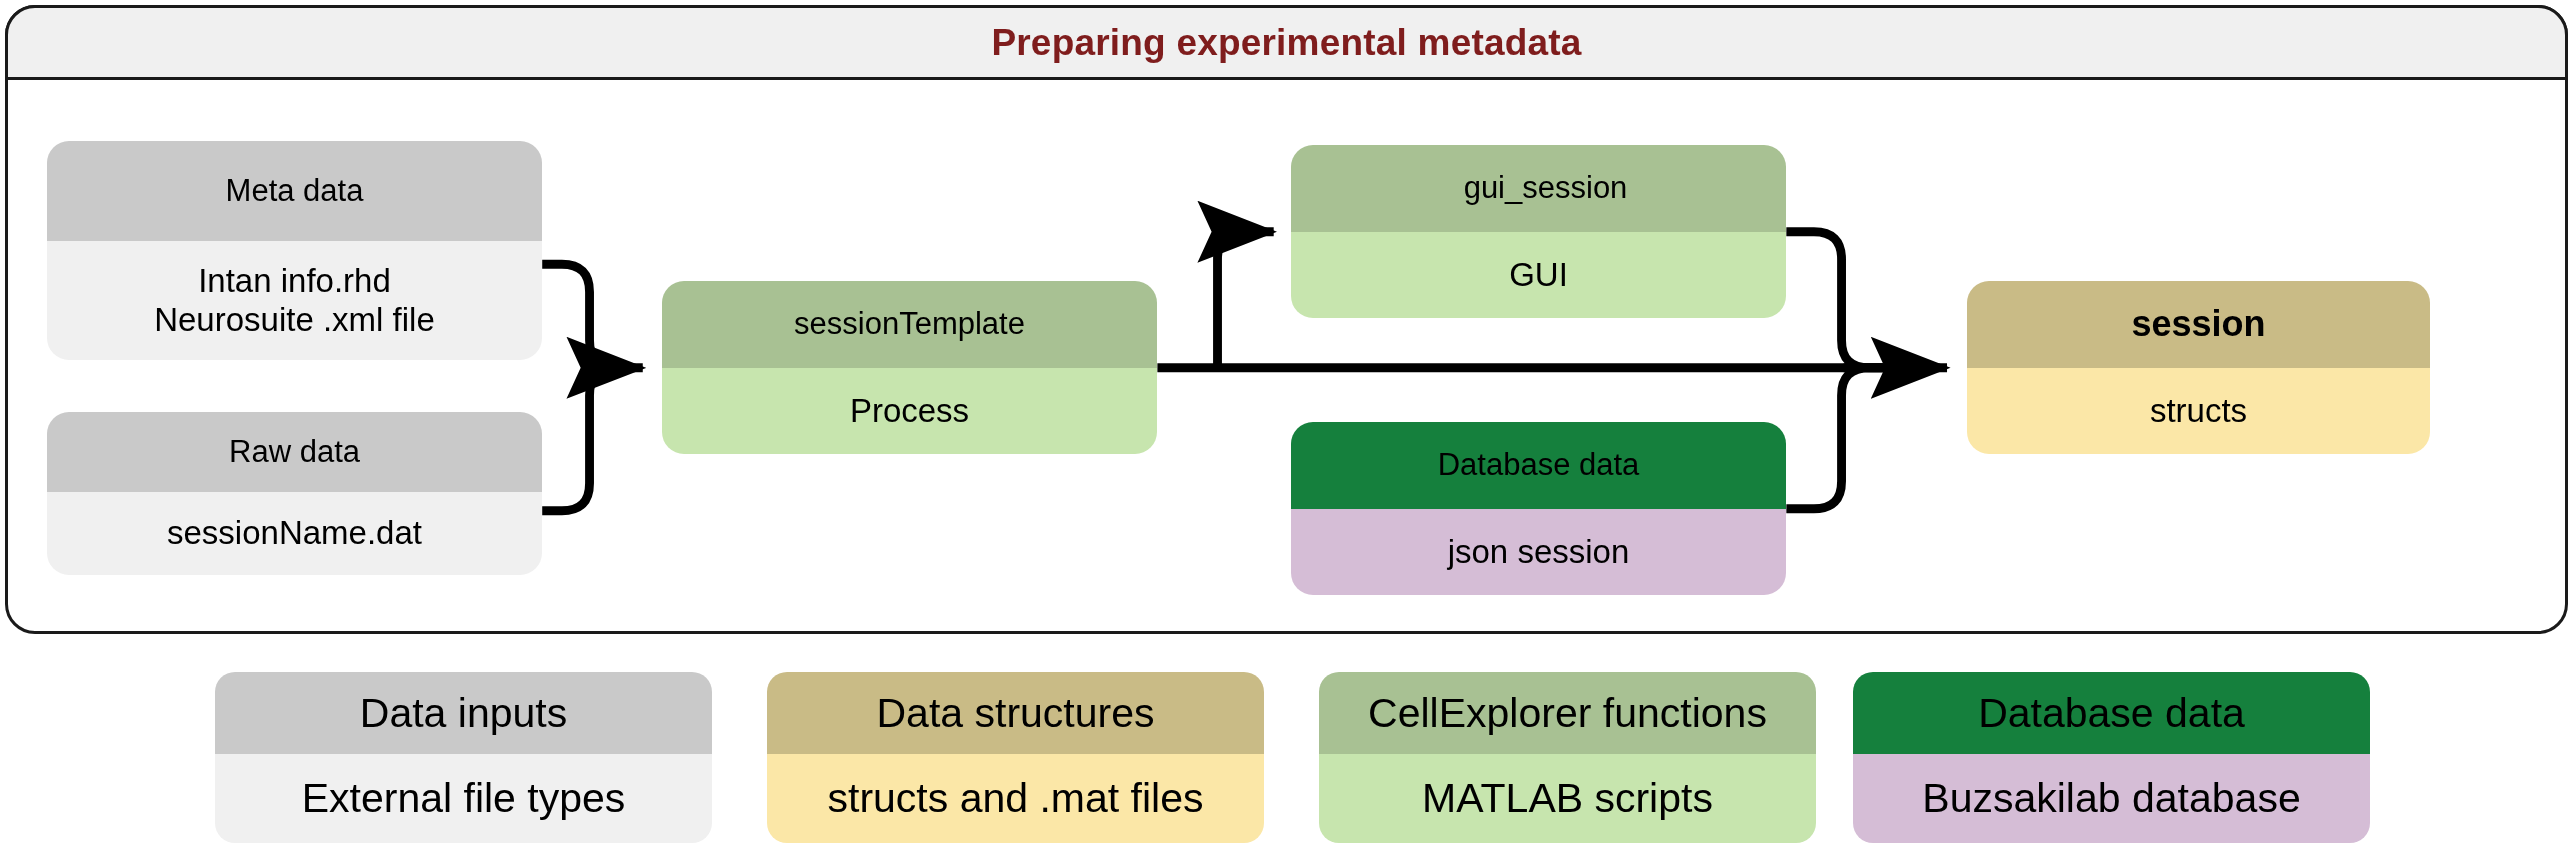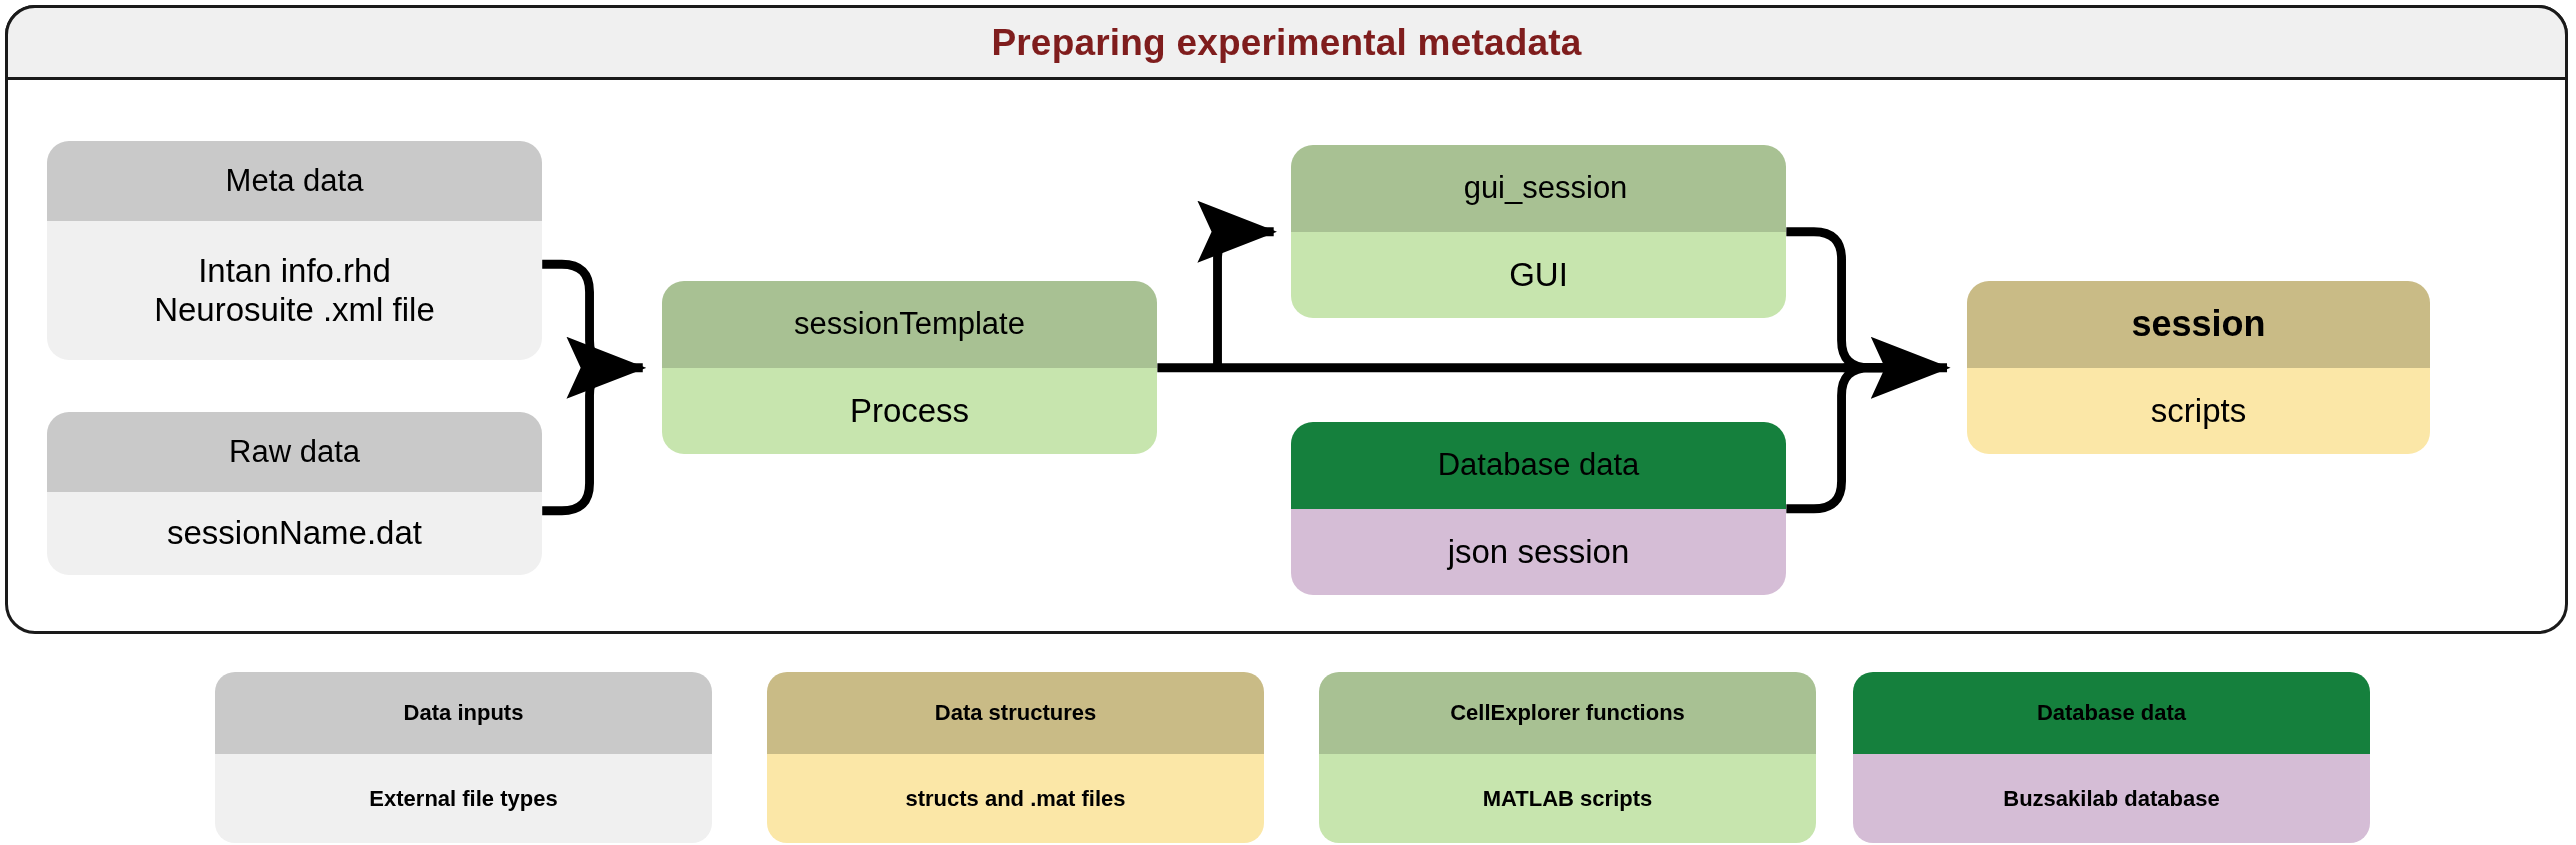--- a/index.html
+++ b/index.html
@@ -83,21 +83,21 @@
   .pal-gray   .n-body { background: #f0f0f0; }
   .pal-green  .n-head { background: #a8c193; }
   .pal-green  .n-body { background: #c7e5ae; }
   .pal-purple .n-head { background: #15803d; }
   .pal-purple .n-body { background: #d5bdd6; }
   .pal-gold   .n-head { background: #c9bb86; }
   .pal-gold   .n-body { background: #fbe7a7; }
 
   
   #node-metadata      { left: 47px;   top: 141px; width: 495px; height: 219px; }
-  #node-metadata .n-head { height: 80px; }
+  #node-metadata .n-head { height: 100px; }
   #node-metadata .n-body { flex: 1; }
 
   #node-rawdata       { left: 47px;   top: 412px; width: 495px; height: 163px; }
   #node-rawdata .n-head { height: 80px; }
   #node-rawdata .n-body { flex: 1; }
 
   #node-sessiontemplate { left: 662px; top: 281px; width: 495px; height: 173px; }
   #node-sessiontemplate .n-head { height: 87px; }
   #node-sessiontemplate .n-body { flex: 1; }
 
@@ -131,24 +131,23 @@
     display: flex;
     flex-direction: column;
   }
   .legend-node .n-head,
   .legend-node .n-body {
     display: flex;
     align-items: center;
     justify-content: center;
     text-align: center;
     color: #000;
-    font-size: 22px;
+    font-size: 41px;
     box-sizing: border-box;
     padding: 0 8px;
-    font-weight: bold;
   }
   .legend-node .n-head { height: 82px; }
   .legend-node .n-body { flex: 1; }
   #legend-data-inputs        { left: 215px; }
   #legend-data-structures    { left: 767px; }
   #legend-cellexplorer       { left: 1319px; }
   #legend-database-data      { left: 1853px; width: 517px; }
 </style>
 </head>
 <body>
@@ -209,21 +208,21 @@
     <div class="n-body">GUI</div>
   </div>
 
   <div class="node pal-purple" id="node-databasedata">
     <div class="n-head">Database data</div>
     <div class="n-body">json session</div>
   </div>
 
   <div class="node pal-gold" id="node-session">
     <div class="n-head">session</div>
-    <div class="n-body">scripts</div>
+    <div class="n-body">structs</div>
   </div>
 
   <div id="legend">
     <div class="legend-node pal-gray" id="legend-data-inputs">
       <div class="n-head">Data inputs</div>
       <div class="n-body">External file types</div>
     </div>
     <div class="legend-node pal-gold" id="legend-data-structures">
       <div class="n-head">Data structures</div>
       <div class="n-body">structs and .mat files</div>

